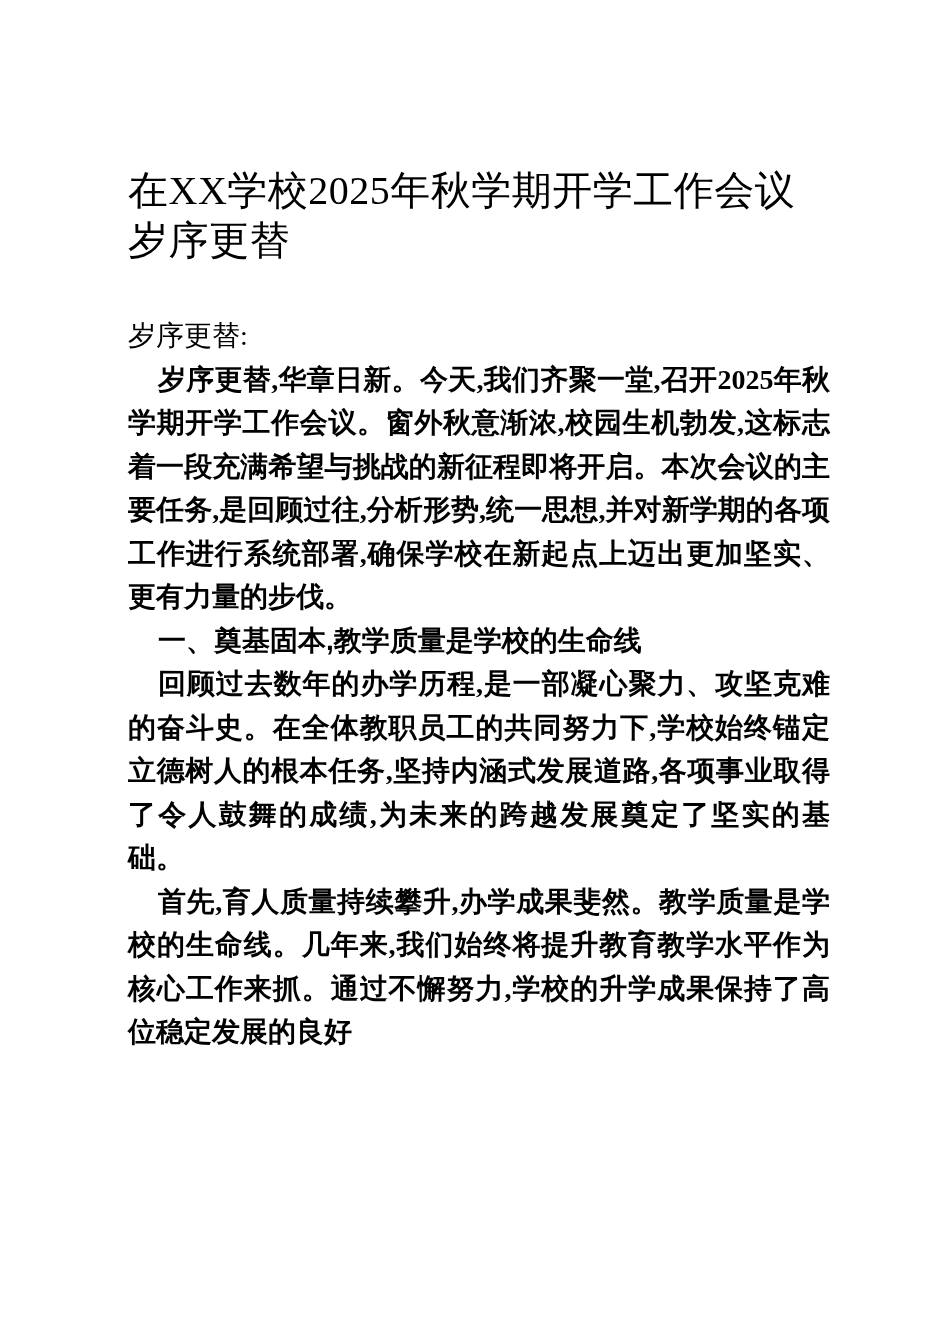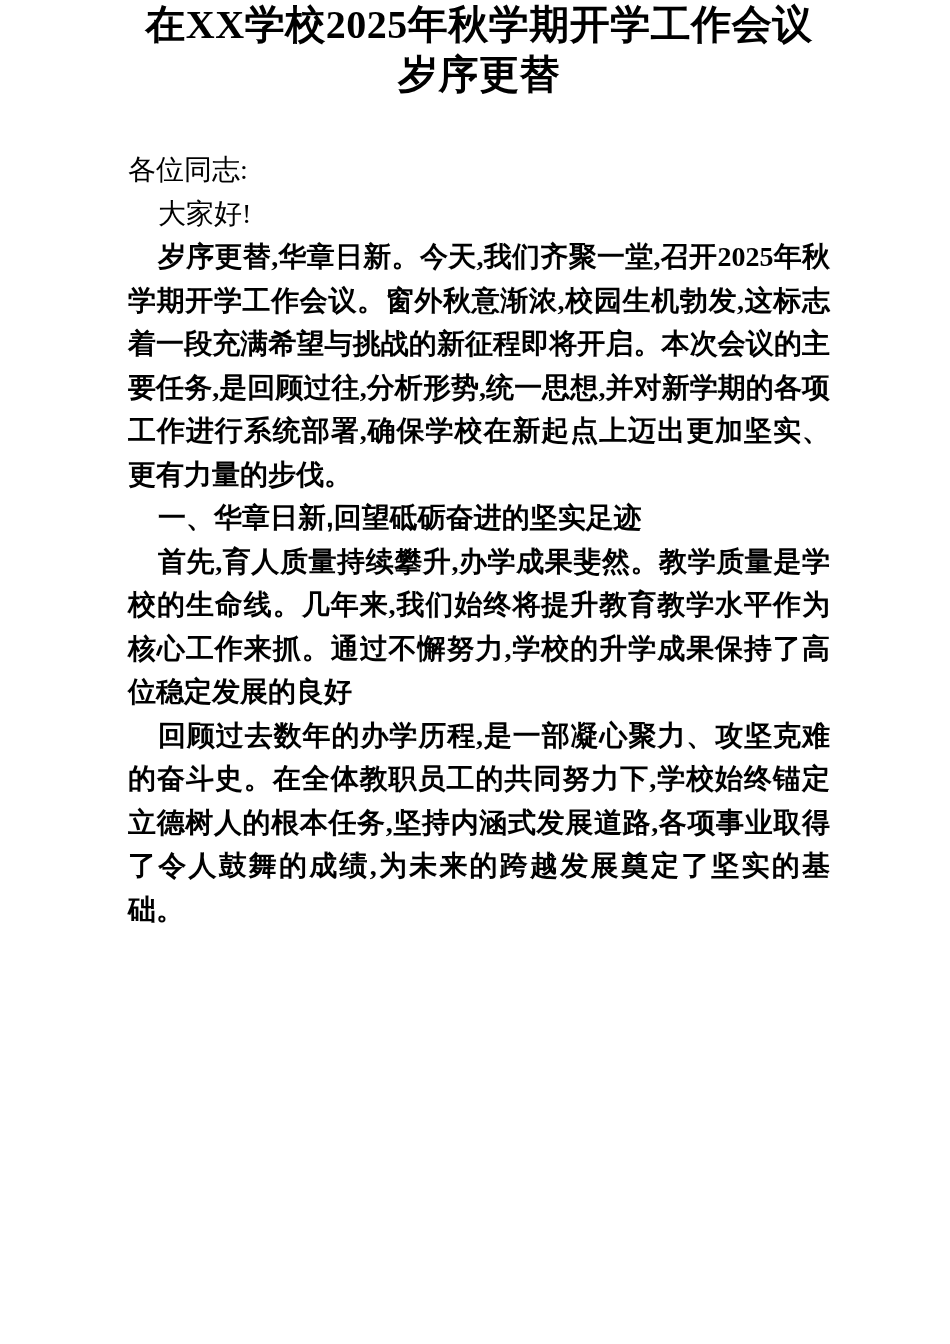--- a/index.html
+++ b/index.html
@@ -29,23 +29,23 @@
   .content {
     position: absolute;
     left: 128px;
     top: 0;
     width: 702px;
   }
 
   
   .doc-title {
     margin: 0;
-    text-align: center;
+    padding-top: 166px;
     font-family: "Liberation Serif", "DejaVu Serif", serif;
-    font-weight: bold;
+    font-weight: normal;
     font-size: 40px;
     line-height: 50px;
     letter-spacing: 0.5px;
     color: #000;
   }
 
   
   .body-block {
     margin-top: 48px;
   }
@@ -94,28 +94,27 @@
 <div class="page">
   <div class="content">
 
     <h1 class="doc-title">
       <span style="display: block;">在XX学校2025年秋学期开学工作会议</span>
       <span style="display: block;">岁序更替</span>
     </h1>
 
     <div class="body-block">
 
-      <p class="para salutation">各位同志:</p>
+      <p class="para salutation">岁序更替:</p>
 
-      <p class="para indent1">大家好!</p>
 
       <p class="para indent2">岁序更替,华章日新。今天,我们齐聚一堂,召开2025年秋学期开学工作会议。窗外秋意渐浓,校园生机勃发,这标志着一段充满希望与挑战的新征程即将开启。本次会议的主要任务,是回顾过往,分析形势,统一思想,并对新学期的各项工作进行系统部署,确保学校在新起点上迈出更加坚实、更有力量的步伐。</p>
 
 
-      <h2 class="section-heading">一、华章日新,回望砥砺奋进的坚实足迹</h2>
+      <h2 class="section-heading">一、奠基固本,教学质量是学校的生命线</h2>
+
+      <p class="para indent2">回顾过去数年的办学历程,是一部凝心聚力、攻坚克难的奋斗史。在全体教职员工的共同努力下,学校始终锚定立德树人的根本任务,坚持内涵式发展道路,各项事业取得了令人鼓舞的成绩,为未来的跨越发展奠定了坚实的基础。</p>
 
       <p class="para indent2">首先,育人质量持续攀升,办学成果斐然。教学质量是学校的生命线。几年来,我们始终将提升教育教学水平作为核心工作来抓。通过不懈努力,学校的升学成果保持了高位稳定发展的良好</p>
-
-      <p class="para indent2">回顾过去数年的办学历程,是一部凝心聚力、攻坚克难的奋斗史。在全体教职员工的共同努力下,学校始终锚定立德树人的根本任务,坚持内涵式发展道路,各项事业取得了令人鼓舞的成绩,为未来的跨越发展奠定了坚实的基础。</p>
 
     </div>
   </div>
 </div>
 
 </body></html>

